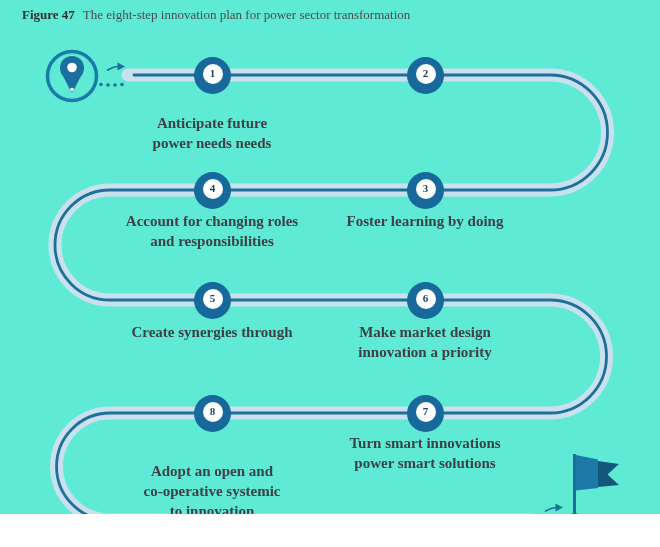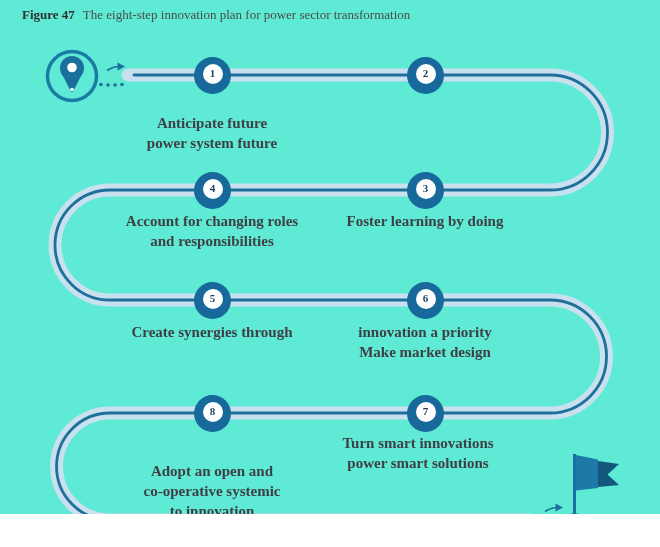--- a/index.html
+++ b/index.html
@@ -43,21 +43,21 @@
     font-size:15px;font-weight:700;color:var(--label-text);line-height:20px;
   }
   
   .n1{left:194px;top:57px;} .n2{left:407px;top:57px;}
   .n4{left:194px;top:172px;} .n3{left:407px;top:172px;}
   .n5{left:194px;top:282px;} .n6{left:407px;top:282px;}
   .n8{left:194px;top:395px;} .n7{left:407px;top:395px;}
   .l1{left:82px;top:113px;}  .l2{left:295px;top:97px;}
   .l4{left:82px;top:211px;} .l3{left:295px;top:211px;}
   .l5{left:82px;top:322px;} .l6{left:295px;top:322px;}
-  .l8{left:82px;top:433px;margin-top:28px;} .l7{left:288px;top:433px;text-align:center;}
+  .l8{left:82px;top:433px;margin-top:28px;} .l7{left:295px;top:433px;text-align:center;}
 </style>
 </head>
 <body>
 
 <div class="canvas">
 
   <div class="figure-caption">
     <span class="fig-label">Figure 47</span><span>The eight-step innovation plan for power sector transformation</span>
   </div>
 
@@ -137,35 +137,35 @@
       </div>
     </div>
   <div class="node n8">
       <div class="inner">
         <span class="num">8</span>
       </div>
     </div>
 
   <div class="step-label l1">
     <div>Anticipate future</div>
-    <div>power system future</div>
+    <div>power needs needs</div>
   </div>
   <div class="step-label l4">
     <div>Account for changing roles</div>
     <div>and responsibilities</div>
   </div>
   <div class="step-label l3">
     <div>Foster learning by doing</div>
   </div>
   <div class="step-label l5">
     <div>Create synergies through</div>
   </div>
   <div class="step-label l6">
+    <div>Make market design</div>
     <div>innovation a priority</div>
-    <div>Make market design</div>
   </div>
   <div class="step-label l7">
     <div>Turn smart innovations</div>
     <div>power smart solutions</div>
   </div>
   <div class="step-label l8">
     <div>Adopt an open and</div>
     <div>co-operative systemic</div>
     <div>to innovation</div>
   </div>

